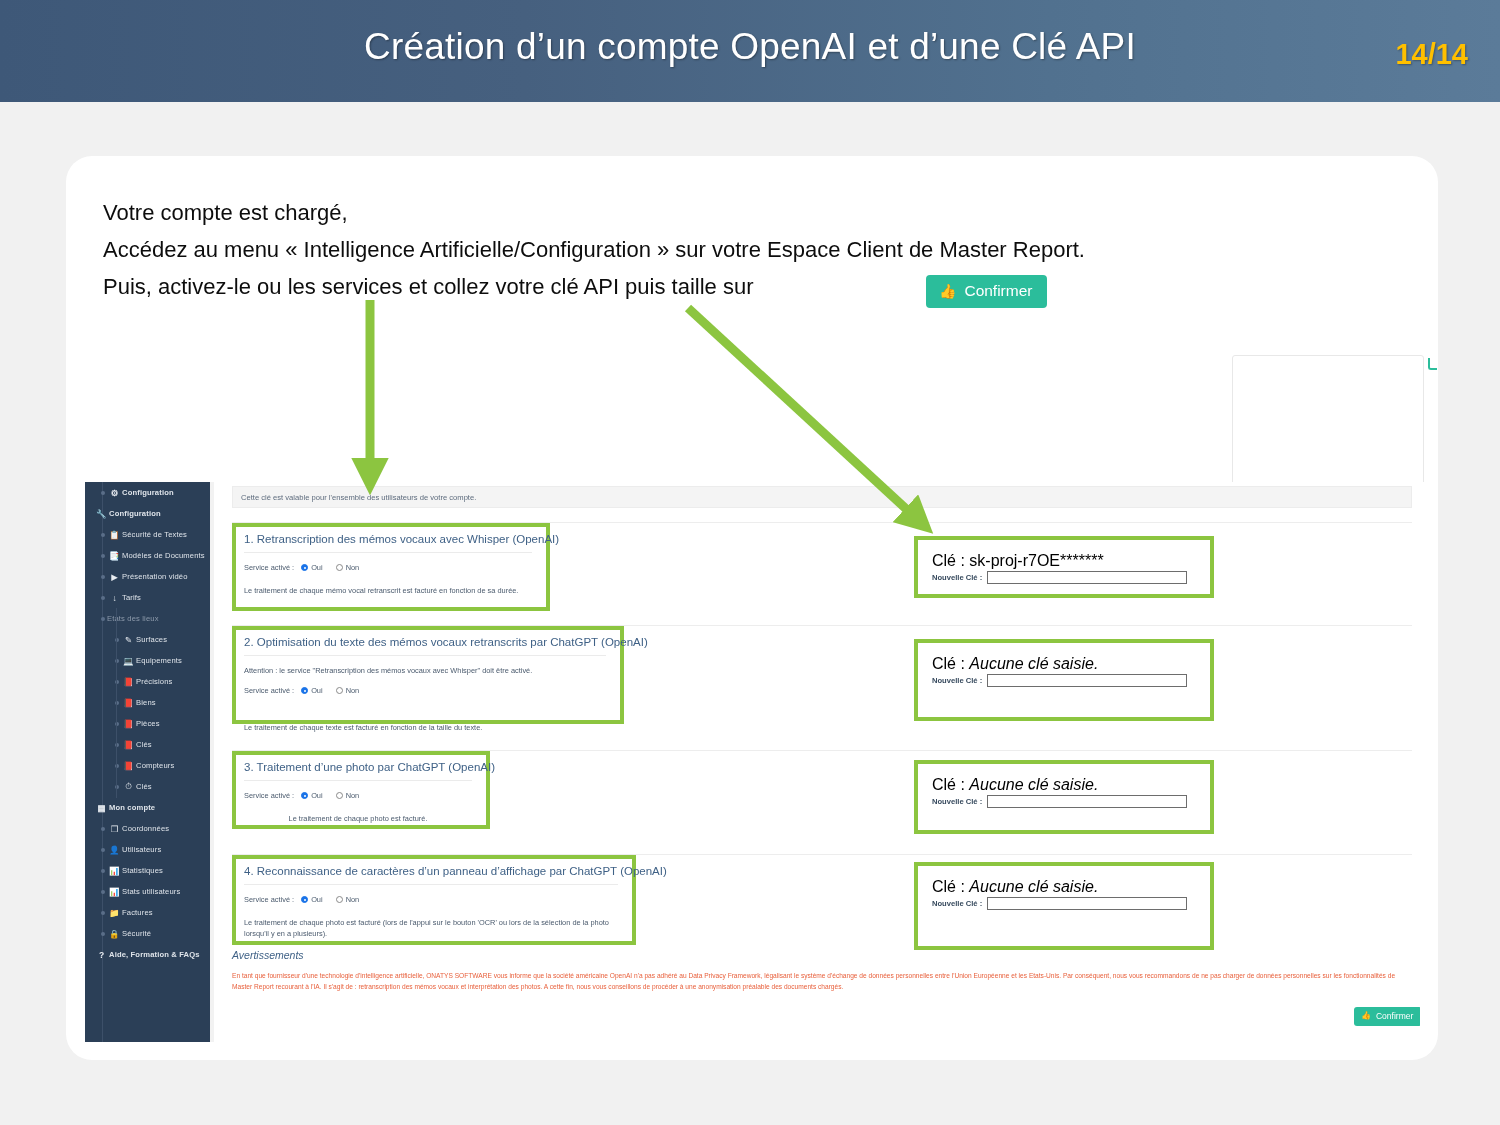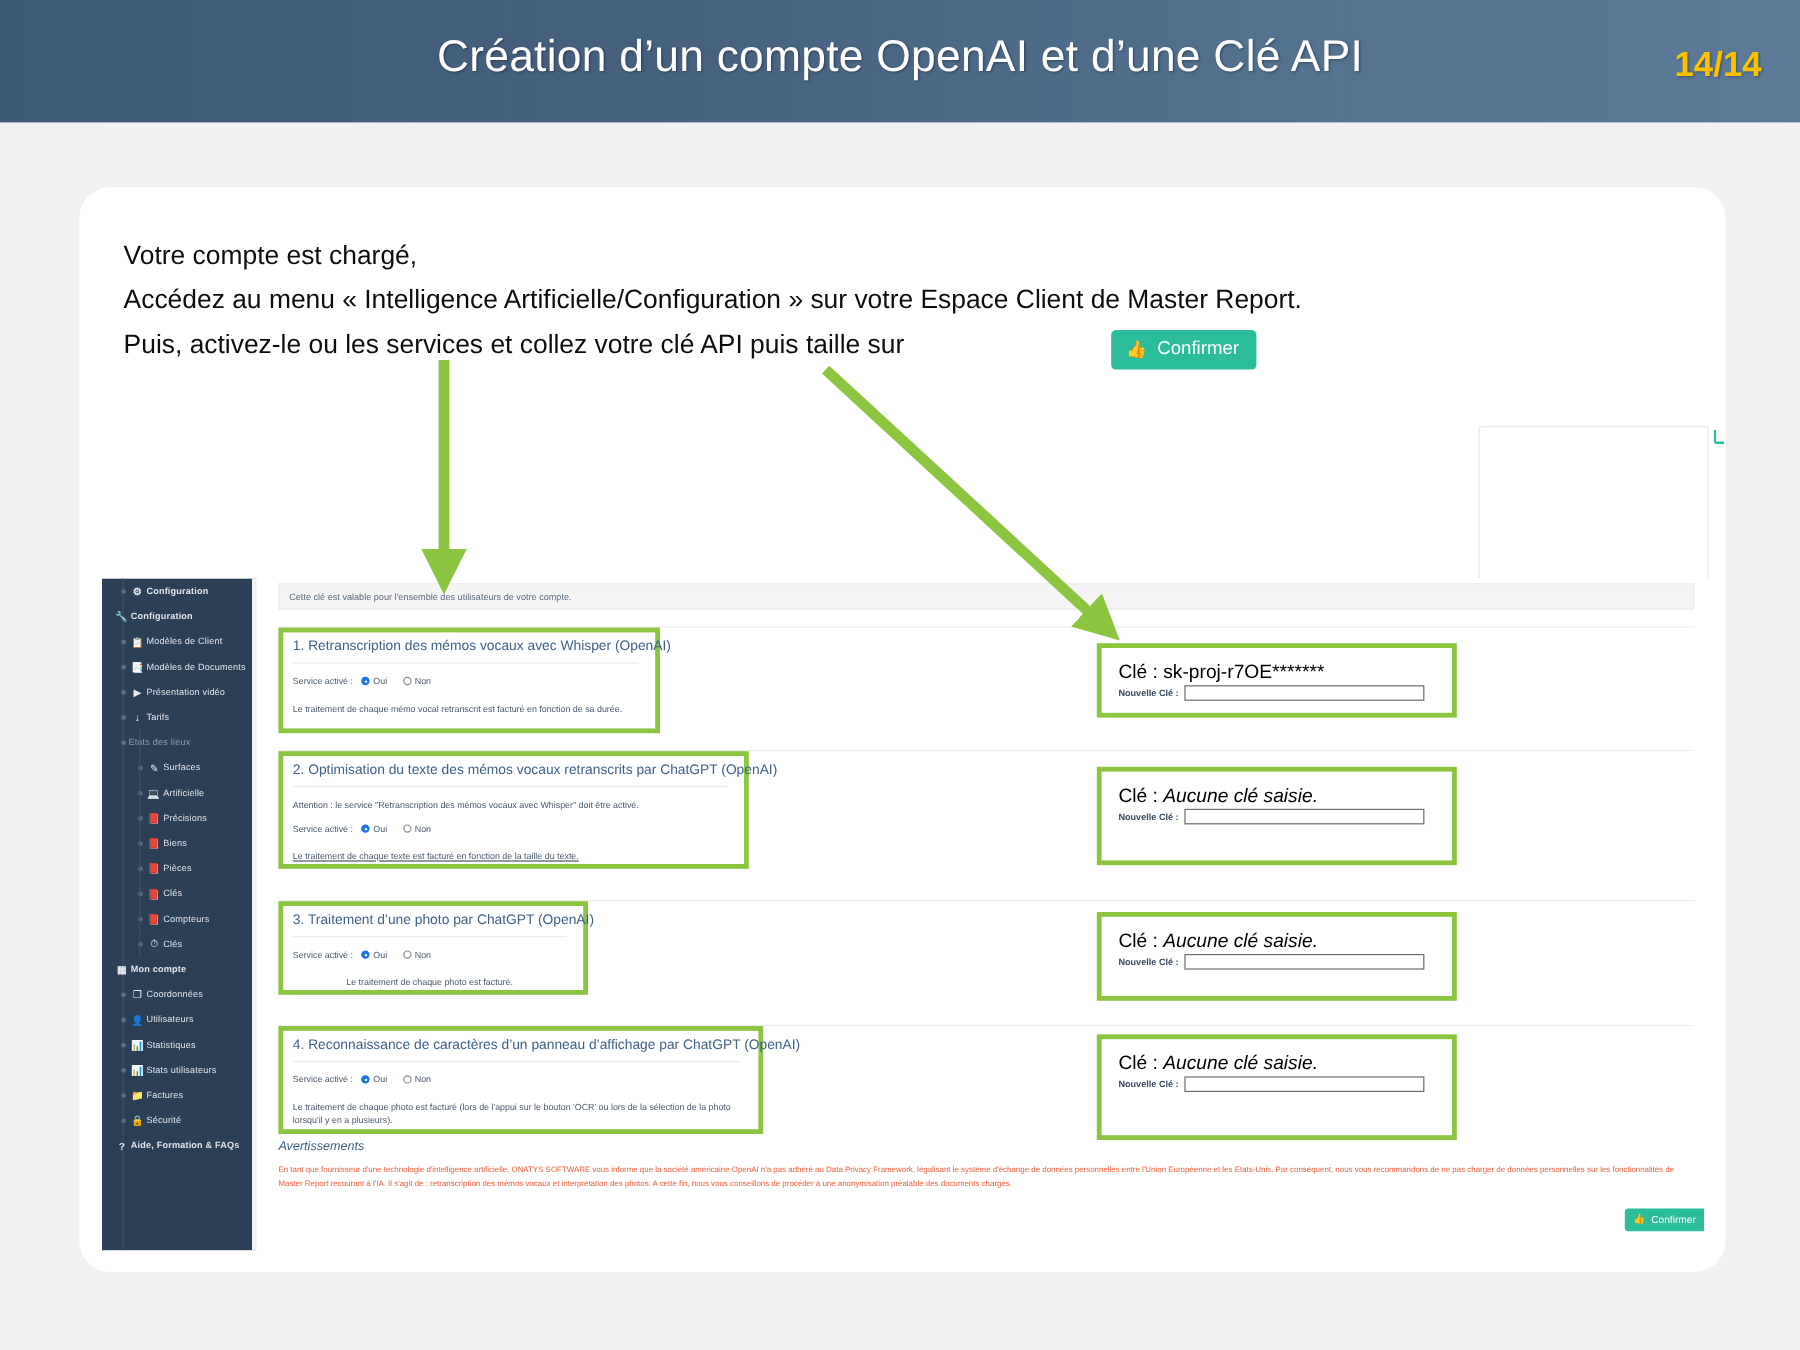--- a/index.html
+++ b/index.html
@@ -198,21 +198,21 @@
           <span class="ic">⚙</span>
           <span class="lb">Configuration</span>
         </div>
         <div class="sb-row top" style="font-weight: bold;">
           <span class="ic">🔧</span>
           <span class="lb">Configuration</span>
         </div>
         <div class="sb-row sub">
           <span class="sb-dot"></span>
           <span class="ic">📋</span>
-          <span class="lb">Modèles de Client</span>
+          <span class="lb">Sécurité de Textes</span>
         </div>
         <div class="sb-row sub">
           <span class="sb-dot"></span>
           <span class="ic">📑</span>
           <span class="lb">Modèles de Documents</span>
         </div>
         <div class="sb-row sub">
           <span class="sb-dot"></span>
           <span class="ic">▶</span>
           <span class="lb">Présentation vidéo</span>
@@ -227,21 +227,21 @@
           <span class="lb">Etats des lieux</span>
         </div>
         <div class="sb-row sub2">
           <span class="sb-dot sb-dot2"></span>
           <span class="ic">✎</span>
           <span class="lb">Surfaces</span>
         </div>
         <div class="sb-row sub2">
           <span class="sb-dot sb-dot2"></span>
           <span class="ic">💻</span>
-          <span class="lb">Artificielle</span>
+          <span class="lb">Equipements</span>
         </div>
         <div class="sb-row sub2">
           <span class="sb-dot sb-dot2"></span>
           <span class="ic">📕</span>
           <span class="lb">Précisions</span>
         </div>
         <div class="sb-row sub2">
           <span class="sb-dot sb-dot2"></span>
           <span class="ic">📕</span>
           <span class="lb">Biens</span>
@@ -350,21 +350,21 @@
             <span>Service activé :</span>
             <span style="display:inline-flex;align-items:center;gap:3px;margin-left:3px;">
               <span class="rad on"></span>
               <span>Oui</span>
             </span>
             <span style="display:inline-flex;align-items:center;gap:3px;margin-left:9px;">
               <span class="rad"></span>
               <span>Non</span>
             </span>
           </div>
-          <div class="svc-line" style="top: 82px; width: 362px; white-space: normal; line-height: 11px; text-decoration: underline;">Le traitement de chaque texte est facturé en fonction de la taille du texte.</div>
+          <div class="svc-line" style="top: 96px; width: 362px; white-space: normal; line-height: 11px;">Le traitement de chaque texte est facturé en fonction de la taille du texte.</div>
         </div>
         <div class="hl" style="left: 700px; top: 157px; width: 300px; height: 82px; background: rgb(255, 255, 255);">
           <div class="key-line"><span>Clé :</span> <span class="it">Aucune clé saisie.</span></div>
           <div class="newkey-row">
             <b>Nouvelle Clé :</b>
             <input class="newkey-input" type="text" value="" style="">
           </div>
         </div>
         <div class="svc-block" style="top: 268px; height: 86px;">
           <div class="hl" style="left: 0px; top: 0px; width: 258px; height: 78px;"></div>

